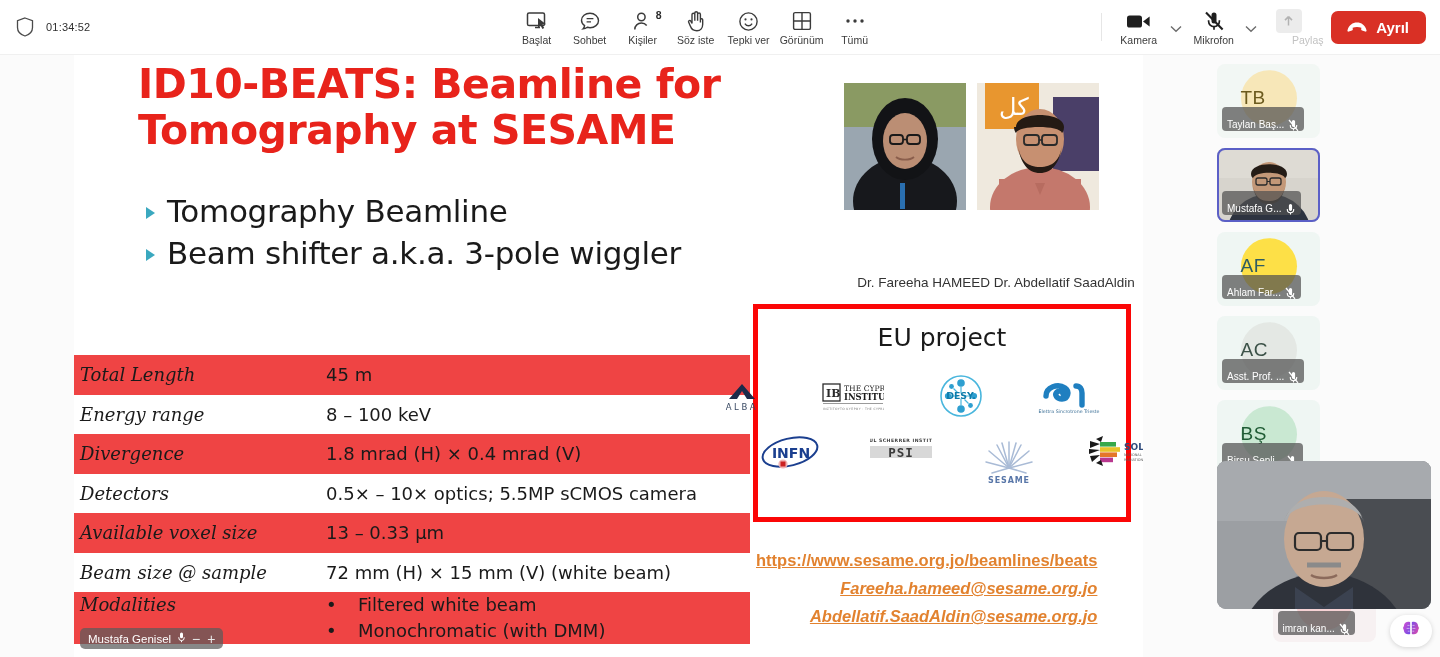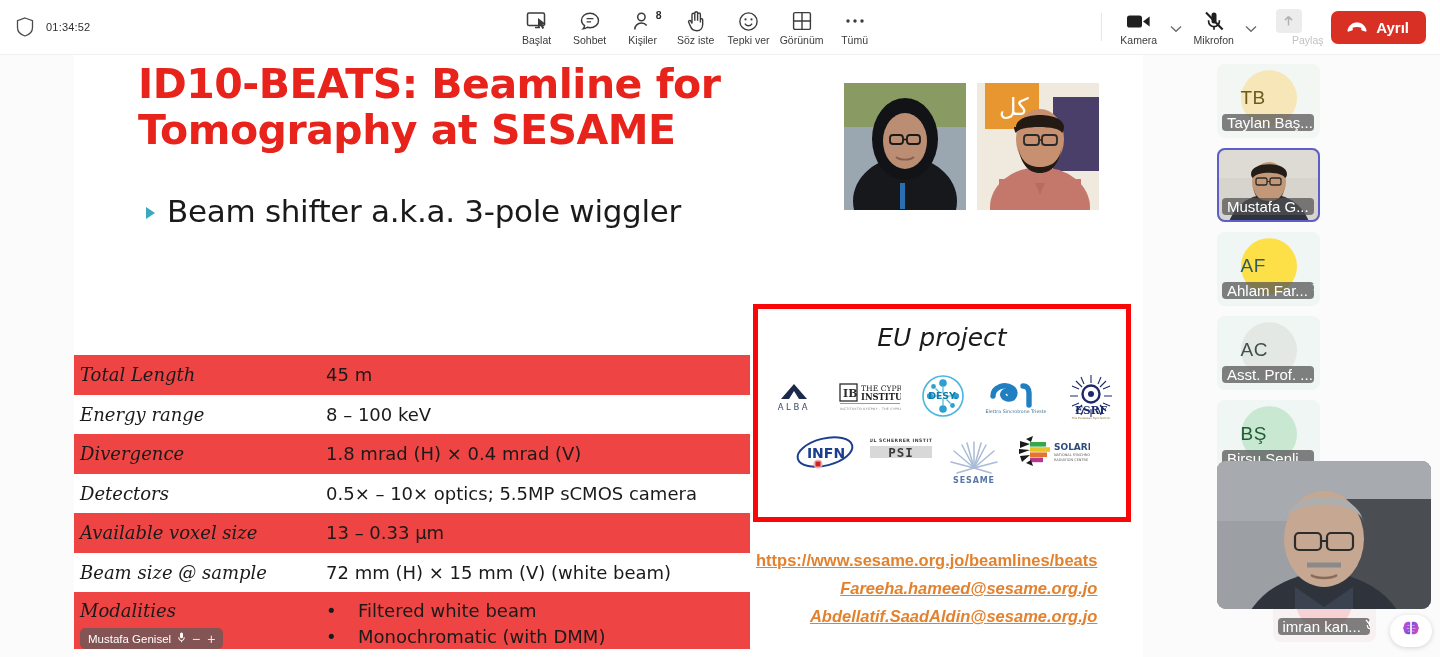--- a/index.html
+++ b/index.html
@@ -81,34 +81,34 @@
 
   
   .spec-table { position: absolute; left: 0px; top: 300px; width: 676px; }
   .srow { display: flex; align-items: center; min-height: 39.5px; }
   .srow.alt { background: #ef4444; }
   .srow .k {
     width: 252px; padding-left: 6px; font-style: italic; font-size: 18px; color: #1a1a1a;
     font-family: "DejaVu Serif", serif;
   }
   .srow .v { flex: 1; font-size: 18px; color: #1a1a1a; font-family: "DejaVu Sans", sans-serif; }
-  .srow.modal { align-items: flex-start; padding-top: 6px; min-height: 52px; }
+  .srow.modal { align-items: flex-start; min-height: 52px; }
   .srow.modal .k { padding-top: 2px; }
   .mlist .mi { display: flex; gap: 26px; font-size: 18px; line-height: 1.42; }
   .mlist .mi .dot { width: 6px; }
 
   
   .eubox {
     position: absolute; left: 679px; top: 249px; width: 378px; height: 218px;
     border: 5px solid #fb0606; background: #fff;
   }
-  .eu-title { text-align: center; font-size: 25px; color: #1a1a1a; margin-top: 14px; font-family: "DejaVu Sans", sans-serif; font-style: italic;}
+  .eu-title { text-align: center; font-size: 25px; color: #1a1a1a; margin-top: 14px; font-family: "DejaVu Sans", sans-serif;}
   .logos-r1 { display: flex; align-items: center; justify-content: center; gap: 20px; margin-top: 20px; }
   .logos-r2 { display: flex; align-items: flex-start; justify-content: center; gap: 14px; margin-top: 15px; }
-  .lg { display: flex; flex-direction: column; align-items: center; }
+  .lg { display: flex; flex-direction: column; align-items: center; margin-left: 35px; }
 
   .links { position: absolute; left: 682px; top: 496px; }
   .link {
     display: block; color: #e2822f; font-size: 16.5px; text-decoration: underline;
     margin-bottom: 9px; font-weight: 700; cursor: pointer;
   }
   .link.ital { font-style: italic; text-align: right; }
 
   .presenter-chip {
     position: absolute; left: 6px; top: 573px; display: flex; align-items: center; gap: 7px;
@@ -127,22 +127,22 @@
   .tile.active { outline: 2px solid #5b5fc7; outline-offset: -2px; }
   .tile .blob {
     position: absolute; left: 50%; top: 50%; transform: translate(-50%,-55%);
     width: 56px; height: 56px; border-radius: 50%;
     display: flex; align-items: center; 
     font-size: 19px; letter-spacing: .5px;
   }
   .tile .namepill {
     position: absolute; left: 5px; bottom: 7px; max-width: 92px;
     background: rgba(80,80,80,.72); color: #fff; border-radius: 4px;
-    height: 17px; padding: 0 5px; font-size: 15px;
-    display: flex; align-items: flex-end; gap: 4px; white-space: nowrap; overflow: hidden;
+    height: 17px; padding: 12px 5px; font-size: 10px;
+    display: flex; align-items: flex-start; gap: 4px; white-space: nowrap; overflow: hidden;
   }
   .tile.single { margin: 0 auto; }
   .row-single { display: flex; justify-content: center; padding-top: 10px; }
 
   .bigtile {
     position: absolute; left: 9px; top: 406px; width: 214px; height: 148px;
     border-radius: 9px; overflow: hidden; background: #8a8d92; cursor: pointer;
   }
 
   .aibtn {
@@ -302,20 +302,24 @@
       </div>
     </div>
   </div>
 
   <div class="stage">
     <div class="slide">
 
       <div class="slide-title">ID10-BEATS: Beamline for Tomography at SESAME</div>
 
       <div class="bullets">
+        <div class="bullet">
+          <span class="tri"></span>
+          <span class="btxt">Tomography Beamline</span>
+        </div>
         <div class="bullet">
           <span class="tri"></span>
           <span class="btxt">Beam shifter a.k.a. 3-pole wiggler</span>
         </div>
       </div>
 
       <div class="photos">
         <div class="photo">
           <svg width="122" height="127" viewBox="0 0 122 127">
             <rect width="122" height="127" fill="#7e8c5a"></rect>
@@ -342,20 +346,21 @@
             <ellipse cx="63" cy="56" rx="24" ry="30" fill="#c79071"></ellipse>
             <path d="M39 44c0-16 48-16 48 0 0 4-2 6-2 6-2-8-44-8-46 0 0 0-2-2-2-6z" fill="#241a14"></path>
             <path d="M41 62c2 18 10 28 22 28s20-10 22-28c-2 16-10 22-22 22s-20-6-22-22z" fill="#241a14"></path>
             <rect x="47" y="52" width="15" height="10" rx="3" fill="none" stroke="#2a2a2a" stroke-width="1.8"></rect>
             <rect x="65" y="52" width="15" height="10" rx="3" fill="none" stroke="#2a2a2a" stroke-width="1.8"></rect>
             <path d="M62 57h3" stroke="#2a2a2a" stroke-width="1.6"></path>
             <path d="M58 100 L63 112 L68 100" fill="#b76c60"></path>
           </svg>
         </div>
       </div>
+      <div class="cap">Dr. Fareeha HAMEED Dr. Abdellatif SaadAldin</div>
 
       <div class="spec-table">
         <div class="srow alt">
           <div class="k">Total Length</div>
           <div class="v">45 m</div>
         </div>
         <div class="srow">
           <div class="k">Energy range</div>
           <div class="v">8 – 100 keV</div>
         </div>

